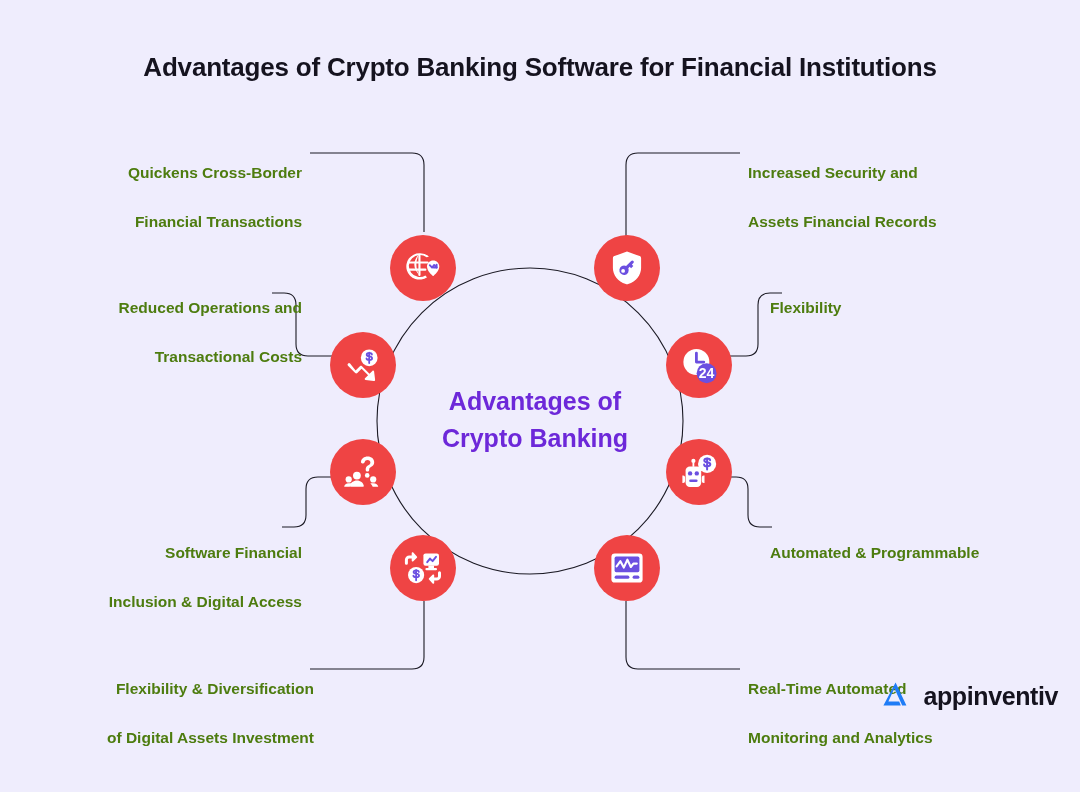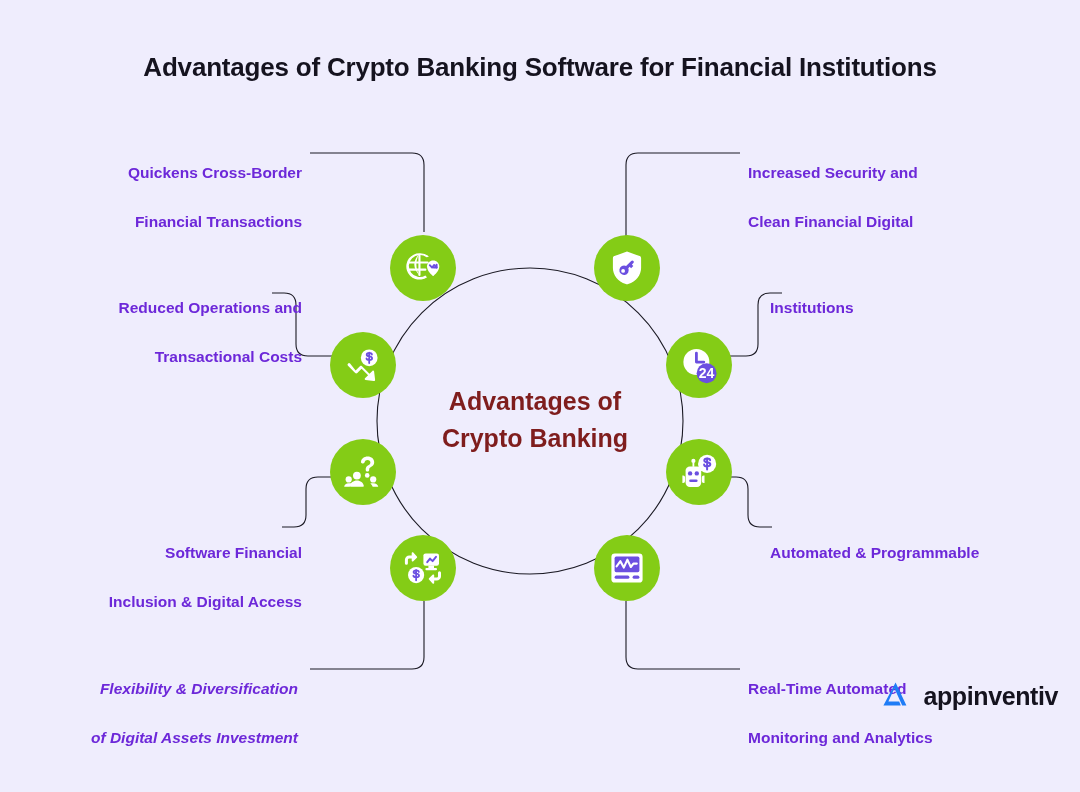--- a/index.html
+++ b/index.html
@@ -17,35 +17,35 @@
     text-align:center;
     font-size:26px;font-weight:bold;color:#15131f;
     letter-spacing:-0.2px;
   }
 
   svg.wires{position:absolute;left:0;top:0;width:1080px;height:792px;}
 
   .center-label{
     position:absolute;left:390px;top:383px;width:290px;
     text-align:center;
-    font-size:25px;font-weight:bold;color:#7f1d1d;
+    font-size:25px;font-weight:bold;color:#6d28d9;
     line-height:37px;
   }
 
   .node{
     position:absolute;width:66px;height:66px;border-radius:50%;
-    background:#84cc16;
+    background:#ef4444;
     display:flex;align-items:center;justify-content:center;
     box-sizing:border-box;
   }
   .node svg{display:block;}
 
   .lbl{
     position:absolute;
-    font-size:15.5px;font-weight:bold;color:#6d28d9;
+    font-size:15.5px;font-weight:bold;color:#4d7c0f;
     line-height:24.5px;
     white-space:pre-line;
   }
   .lbl.r{text-align:right;}
   .lbl.l{text-align:left;}
 
   .logo{
     position:absolute;right:22px;bottom:22px;
     display:flex;align-items:center;gap:12px;
   }
@@ -147,51 +147,51 @@
           <rect x="21.4" y="19" width="11.6" height="2.3" rx="1.1"></rect>
           <circle cx="12.1" cy="26.1" r="8.1"></circle>
           <path d="M9.3 3.6c-.6-.6-1.6-.2-1.6.7v2.1H5.3A4.4 4.4 0 0 0 .9 10.8v3.4a1.5 1.5 0 0 0 3 0v-3.4c0-.8.6-1.4 1.4-1.4h2.4v2.1c0 .9 1 1.3 1.6.7l3.6-3.4c.4-.4.4-1 0-1.4L9.3 3.6z"></path>
           <path d="M28.6 34.4c.6.6 1.6.2 1.6-.7v-2.1h2.4a4.4 4.4 0 0 0 4.4-4.4v-3.4a1.5 1.5 0 0 0-3 0v3.4c0 .8-.6 1.4-1.4 1.4h-2.4v-2.1c0-.9-1-1.3-1.6-.7l-3.6 3.4c-.4.4-.4 1 0 1.4l3.6 3.8z"></path>
         </g>
         <path d="M23.2 13.2l2.8-3.6 2.6 2.6 3.4-4.4" fill="none" stroke="#6b4fe0" stroke-width="1.9" stroke-linecap="round" stroke-linejoin="round"></path>
         <path d="M12.1 20.9v10.4M14.8 22.9c0-1-1.2-1.6-2.6-1.6s-2.6.7-2.6 1.7 1.1 1.5 2.6 1.7 2.8.6 2.8 1.8-1.3 1.8-2.8 1.8-2.8-.7-2.8-1.7" fill="none" stroke="#6b4fe0" stroke-width="1.8" stroke-linecap="round"></path>
       </svg>
     </span>
   </div>
-  <div class="lbl r" style="left:16px;top:652px;width:282px;font-style:italic;">
+  <div class="lbl r" style="left:32px;top:652px;width:282px;">
     <div>Flexibility &amp; Diversification</div>
     <div>of Digital Assets Investment</div>
   </div>
 
   <div class="node" style="left:594px;top:235px;">
     <span>
       <svg width="38" height="38" viewBox="0 0 38 38">
         <path d="M19 2.6L6.4 7.1c-.9.3-1.5 1.2-1.5 2.2v9.6c0 7 4.9 13.4 12.9 16.2.8.3 1.6.3 2.4 0 8-2.8 12.9-9.2 12.9-16.2V9.3c0-1-.6-1.9-1.5-2.2L19 2.6z" fill="#fff"></path>
         <path d="M25.4 11.9a1.6 1.6 0 0 0-2.2 0l-5.1 5.1a4.7 4.7 0 1 0 2.2 2.2l1.4-1.4 1.4 1.4 2.2-2.2-1.4-1.4 1.5-1.5a1.6 1.6 0 0 0 0-2.2z" fill="#6b4fe0"></path>
         <circle cx="15.1" cy="21.9" r="1.9" fill="#fff"></circle>
       </svg>
     </span>
   </div>
   <div class="lbl l" style="left:748px;top:136px;width:282px;">
     <div>Increased Security and</div>
-    <div>Clean Financial Digital</div>
+    <div>Assets Financial Records</div>
   </div>
 
   <div class="node" style="left:666px;top:332px;">
     <span>
       <svg width="38" height="38" viewBox="0 0 38 38">
         <circle cx="16.4" cy="16" r="13" fill="#fff"></circle>
         <path d="M16.4 7.1v9h7.4" fill="none" stroke="#6b4fe0" stroke-width="2.8" stroke-linecap="round" stroke-linejoin="round"></path>
         <circle cx="26.6" cy="27.2" r="10" fill="#6b4fe0"></circle>
         <text x="26.6" y="32" font-family="&quot;Liberation Sans&quot;, sans-serif" font-size="14" font-weight="bold" fill="#fff" text-anchor="middle">24</text>
       </svg>
     </span>
   </div>
   <div class="lbl l" style="left:770px;top:271px;width:282px;">
-    <div>Institutions</div>
+    <div>Flexibility</div>
   </div>
 
   <div class="node" style="left:666px;top:439px;">
     <span>
       <svg width="38" height="38" viewBox="0 0 38 38">
         <g fill="#fff">
           <circle cx="27.1" cy="10.9" r="9.1"></circle>
           <circle cx="13.4" cy="7.9" r="2.1"></circle>
           <rect x="12.5" y="9.4" width="1.8" height="4.4"></rect>
           <path d="M5.1 28.1a1.9 1.9 0 0 1-1.9 1.9H2.4v-7.4h.8a1.9 1.9 0 0 1 1.9 1.9v3.6z"></path>

